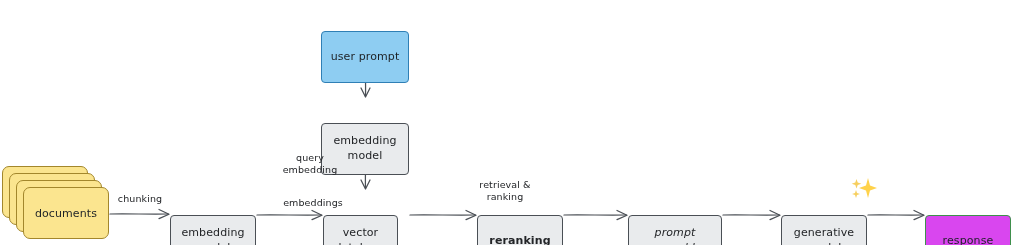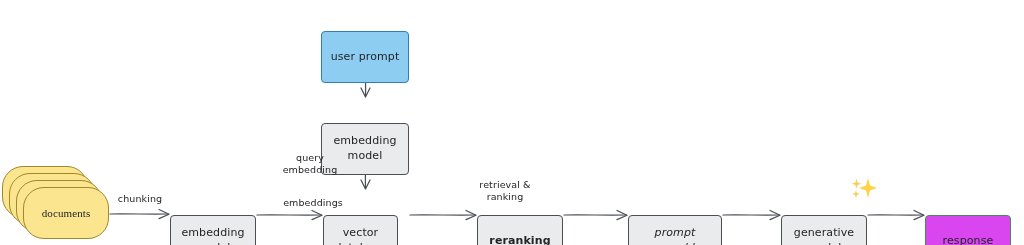--- a/index.html
+++ b/index.html
@@ -62,24 +62,23 @@
     left: 2px;
     top: 166px;
     width: 116px;
     height: 76px;
   }
   .doc-card {
     position: absolute;
     box-sizing: border-box;
     width: 86px;
     height: 52px;
-    border-radius: 21px;
+    border-radius: 7px;
     border: 1.4px solid #a3872c;
     background: #fbe58f;
-    font-family: Liberation Serif, serif;
   }
   .doc-card.c1 { left: 0px;  top: 0px;  }
   .doc-card.c2 { left: 7px;  top: 7px;  }
   .doc-card.c3 { left: 14px; top: 14px; }
   .doc-card.c4 {
     left: 21px; top: 21px;
     display: flex;
     align-items: center;
     justify-content: center;
     font-size: 11px;

